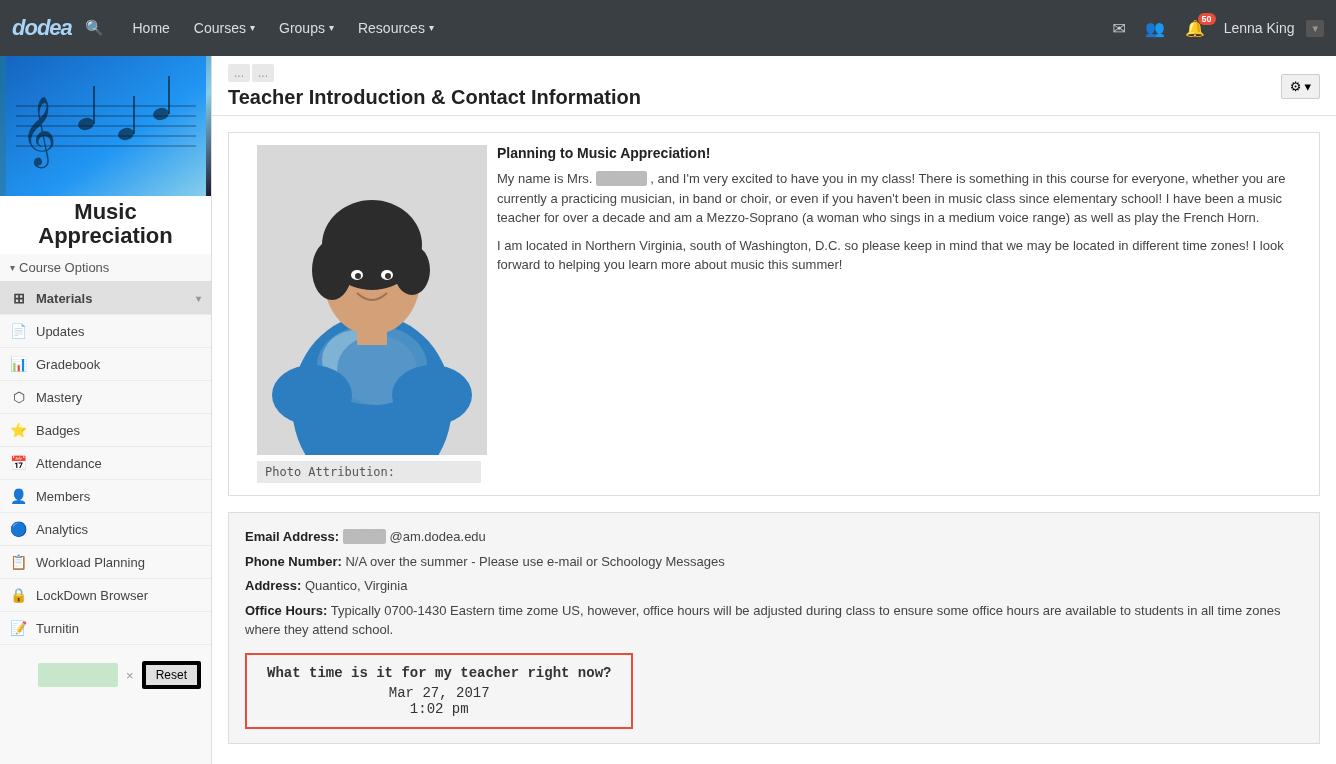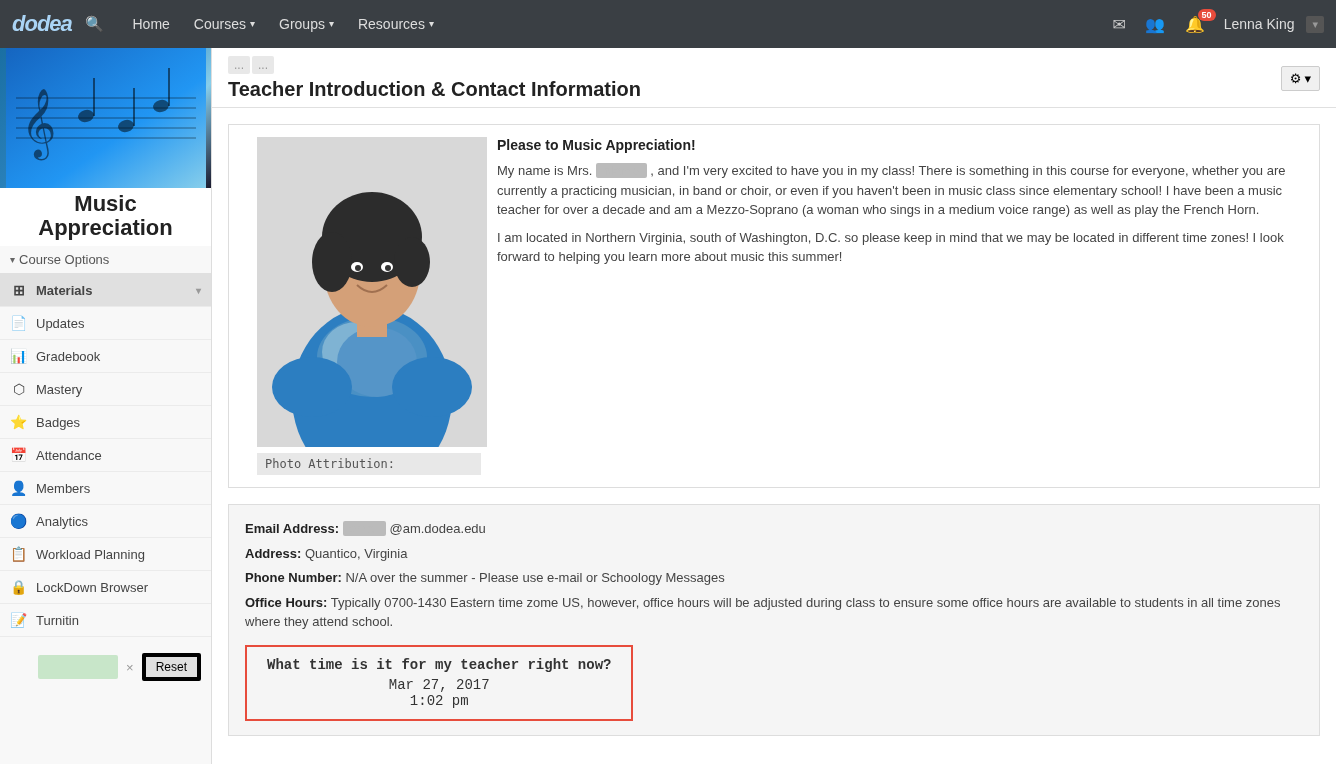--- a/index.html
+++ b/index.html
@@ -1,21 +1,21 @@
 <!DOCTYPE html>
 <html><head>
   <meta charset="utf-8">
   <style>
     * { margin: 0; padding: 0; box-sizing: border-box; }
     body { font-family: Arial, sans-serif; font-size: 13px; color: #333; background: #f0f0f0; }
 
     
     .top-nav {
       background: #3a3f44;
-      height: 48px;
+      height: 56px;
       display: flex;
       align-items: center;
       padding: 0 12px;
       gap: 0;
     }
     .logo {
       color: white;
       font-size: 22px;
       font-weight: bold;
       letter-spacing: -1px;
@@ -510,48 +510,48 @@
 
               <ellipse cx="55" cy="250" rx="40" ry="30" fill="#2c7ec1"></ellipse>
               <ellipse cx="175" cy="250" rx="40" ry="30" fill="#2c7ec1"></ellipse>
             </svg>
           </div>
           <div class="photo-caption">
             <span>Photo Attribution:</span>
           </div>
         </div>
         <div class="teacher-text">
-          <div class="welcome-title">Please to Music Appreciation!</div>
+          <div class="welcome-title">Planning to Music Appreciation!</div>
           <p>
             <span>My name is Mrs.</span>
             <span style="background:#bbb;color:#bbb;border-radius:2px;padding:0 8px;">Name</span>
             <span>, and I'm very excited to have you in my class!  There is something in this course for everyone, whether you are currently a practicing musician, in band or choir, or even if you haven't been in music class since elementary school!  I have been a music teacher for over a decade and am a Mezzo-Soprano (a woman who sings in a medium voice range) as well as play the French Horn.</span>
           </p>
           <p>
             <span>I am located in Northern Virginia, south of Washington, D.C. so please keep in mind that we may be located in different time zones!  I look forward to helping you learn more about music this summer!</span>
           </p>
         </div>
       </div>
 
       <div class="contact-section">
         <div class="contact-row">
           <strong>Email Address:</strong>
           <span> </span>
           <span style="background:#bbb;color:#bbb;border-radius:2px;padding:0 6px;">email</span>
           <span>@am.dodea.edu</span>
         </div>
         <div class="contact-row">
+          <strong>Phone Number:</strong>
+          <span> </span>
+          <span>N/A over the summer - Please use e-mail or Schoology Messages</span>
+        </div>
+        <div class="contact-row">
           <strong>Address:</strong>
           <span> </span>
           <span>Quantico, Virginia</span>
-        </div>
-        <div class="contact-row">
-          <strong>Phone Number:</strong>
-          <span> </span>
-          <span>N/A over the summer - Please use e-mail or Schoology Messages</span>
         </div>
         <div class="contact-row">
           <strong>Office Hours:</strong>
           <span> </span>
           <span>Typically 0700-1430 Eastern time zome US, however, office hours will be adjusted during class to ensure some office hours are available to students in all time zones where they attend school.</span>
         </div>
 
         
         <div class="time-box">
           <div class="time-box-title">What time is it for my teacher right now?</div>

